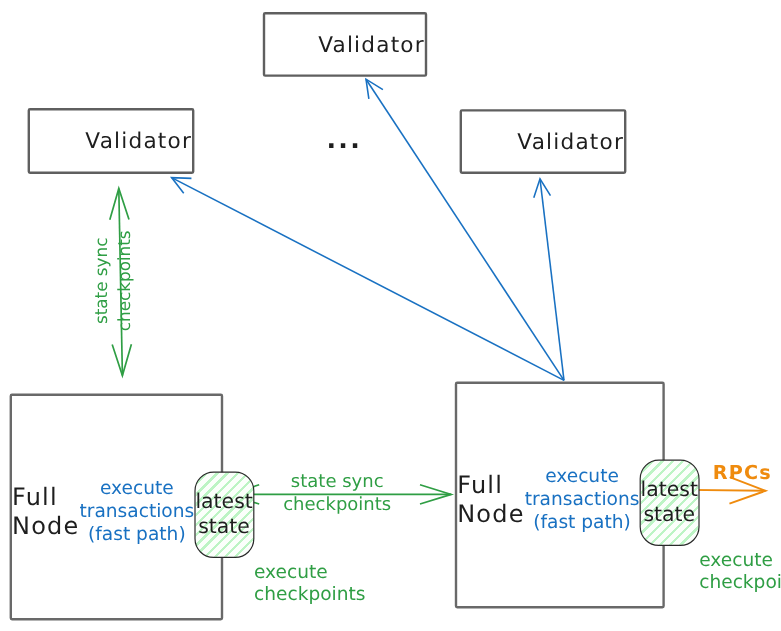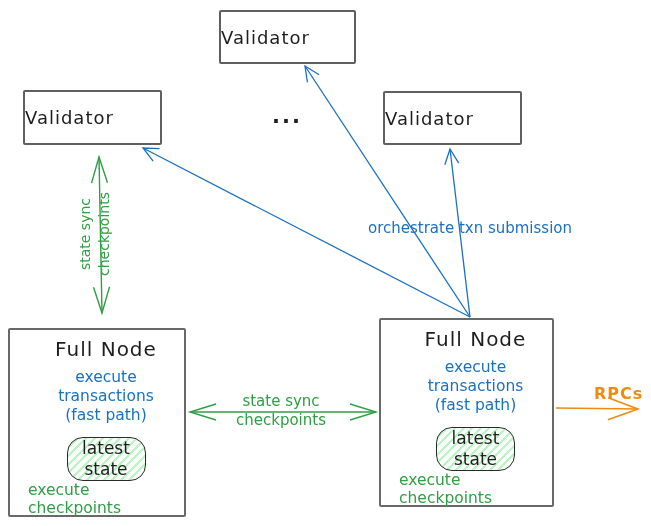--- a/index.html
+++ b/index.html
@@ -7,31 +7,31 @@
   .canvas {
     position: relative; width: 651px; height: 526px;
     background: #ffffff; overflow: hidden;
     color: #1e1e1e;
   }
   svg.arrows { position: absolute; left: 0; top: 0; pointer-events: none; }
 
   .vbox {
     position: absolute; background: #fff;
     border: 2px solid #5f5f5f; border-radius: 2px;
-    display: flex; align-items: center; justify-content: flex-start;
-    font-size: 18px; letter-spacing: 1px; color: #1e1e1e;
+    display: flex; align-items: center; justify-content: flex-end;
+    font-size: 18px; letter-spacing: 1px; color: #1e1e1e; padding-left: 32px;
   }
   .ellipsis {
     position: absolute; left: 272px; top: 104px;
     font-size: 21px; font-weight: bold; letter-spacing: 2px; color: #1e1e1e;
   }
   .fullnode {
     position: absolute; background: #fff;
     border: 2px solid #696969; border-radius: 2px;
-    display: flex; flex-direction: column; align-items: center; padding-left: 18px;
+    display: flex; align-items: center;
   }
   .fn-title { font-size: 20px; letter-spacing: 1px; margin-top: 7px; color: #1e1e1e; }
   .fn-exec { color: #1971c2; font-size: 15.5px; line-height: 19px; text-align: center; margin-top: 7px; }
   .statebox {
     width: 79px; height: 72px; margin-top: 12px;
     border: 1.6px solid #2a2a2a; border-radius: 16px;
     display: flex; flex-direction: column; align-items: center; justify-content: center;
     font-size: 17px; line-height: 21px; color: #1e1e1e;
     background-color: #fbfffb;
     background-image: repeating-linear-gradient(135deg,
@@ -133,17 +133,16 @@
   <div class="rotlabel lbl-green">
     <div>state sync</div>
     <div>checkpoints</div>
   </div>
 
   <div class="midlabel lbl-green">
     <div>state sync</div>
     <div>checkpoints</div>
   </div>
 
-  <div class="orchlabel lbl-blue">orchestrate txn submission</div>
 
   <div class="rpcslabel lbl-orange">RPCs</div>
 
 </div>
 
 </body></html>

